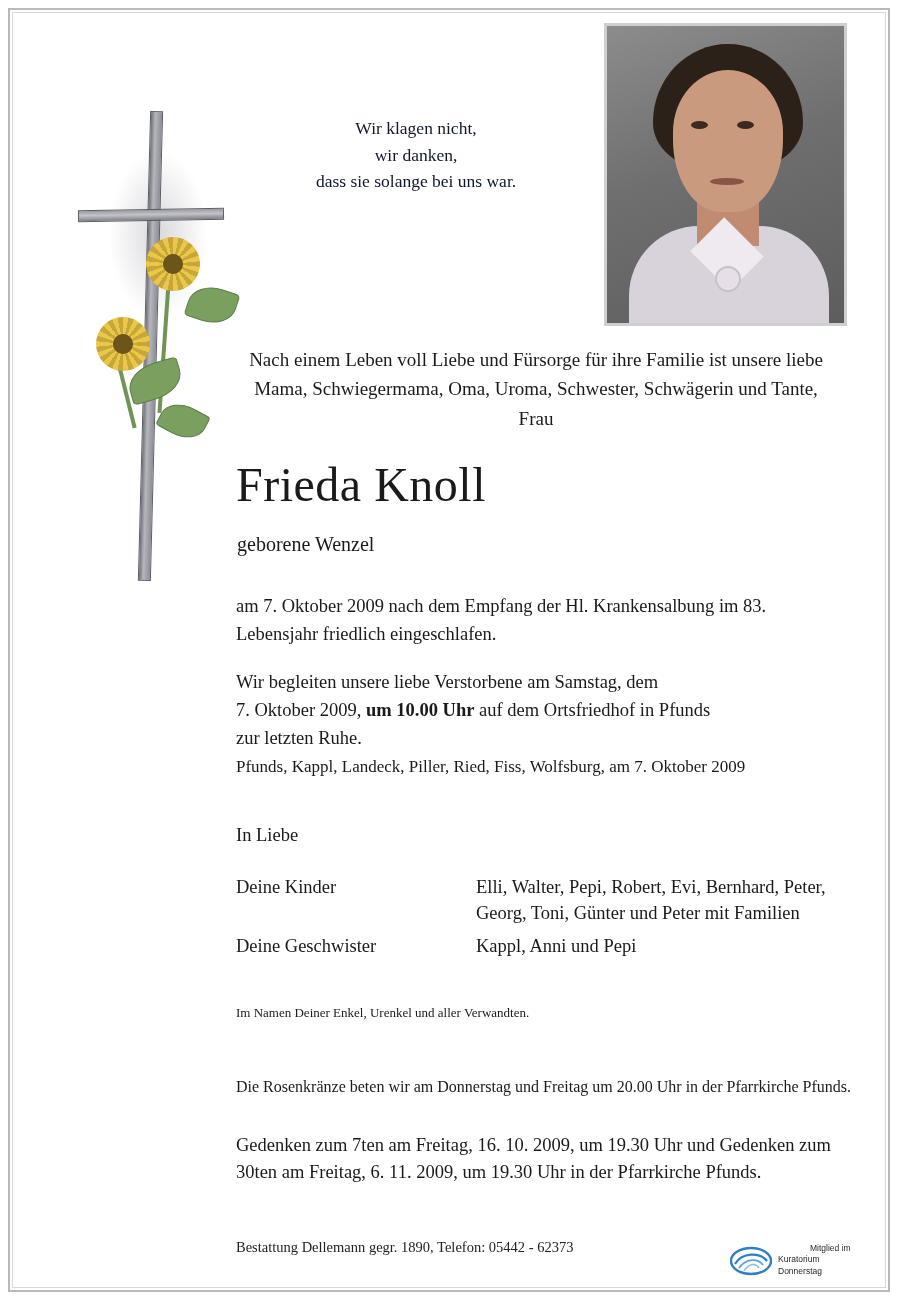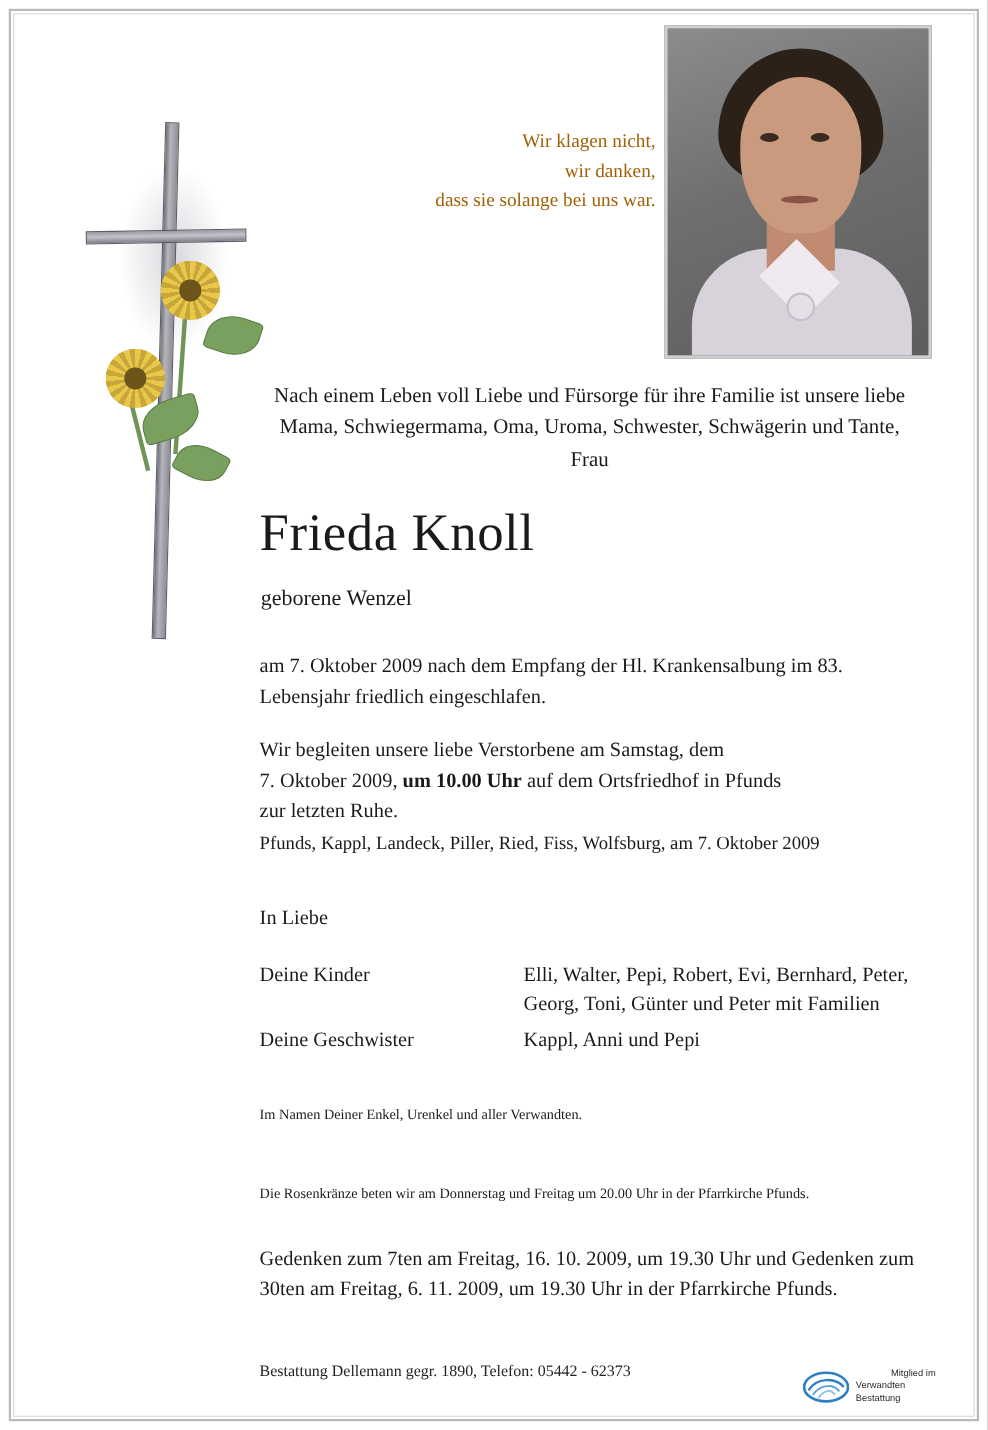--- a/index.html
+++ b/index.html
@@ -214,24 +214,24 @@
   }
   .stem1 { left: 92px; top: 178px; height: 130px; transform: rotate(4deg); }
   .stem2 { left: 54px; top: 252px; height: 72px; transform: rotate(-14deg); }
 
   
   .verse {
     position: absolute;
     left: 236px;
     top: 115px;
     width: 360px;
-    text-align: right;
+    text-align: center;
     font-size: 17.5px;
     line-height: 1.52;
-    color: #a16207;
+    color: #0f172a;
   }
   .intro {
     position: absolute;
     left: 236px;
     top: 345px;
     width: 600px;
     font-size: 19px;
     line-height: 1.55;
     text-align: center;
   }
@@ -299,21 +299,21 @@
     left: 236px;
     top: 1005px;
     width: 620px;
     font-size: 13px;
   }
   .rosary {
     position: absolute;
     left: 236px;
     top: 1075px;
     width: 620px;
-    font-size: 13px;
+    font-size: 16px;
     line-height: 1.48;
   }
   .memorial {
     position: absolute;
     left: 236px;
     top: 1132px;
     width: 620px;
     font-size: 18.5px;
     line-height: 1.48;
   }
@@ -443,17 +443,17 @@
     <div class="logo-swirl">
       <svg viewBox="0 0 42 34" width="42" height="34" aria-hidden="true">
         <ellipse cx="21" cy="17" rx="20" ry="13" fill="none" stroke="#2f7fc4" stroke-width="2.4"></ellipse>
         <path d="M5 20 C12 8, 30 8, 37 17" fill="none" stroke="#2f7fc4" stroke-width="2.2"></path>
         <path d="M9 24 C16 14, 28 14, 33 21" fill="none" stroke="#5aa3dd" stroke-width="1.8"></path>
         <path d="M14 27 C19 19, 26 19, 29 24" fill="none" stroke="#8cc3ea" stroke-width="1.6"></path>
       </svg>
     </div>
     <div class="logo-text">
       <span class="l1">Mitglied im</span>
-      <span class="l2">Verwandten Bestattung</span>
+      <span class="l2">Kuratorium Donnerstag</span>
     </div>
   </div>
 
 </div>
 
 </body></html>

